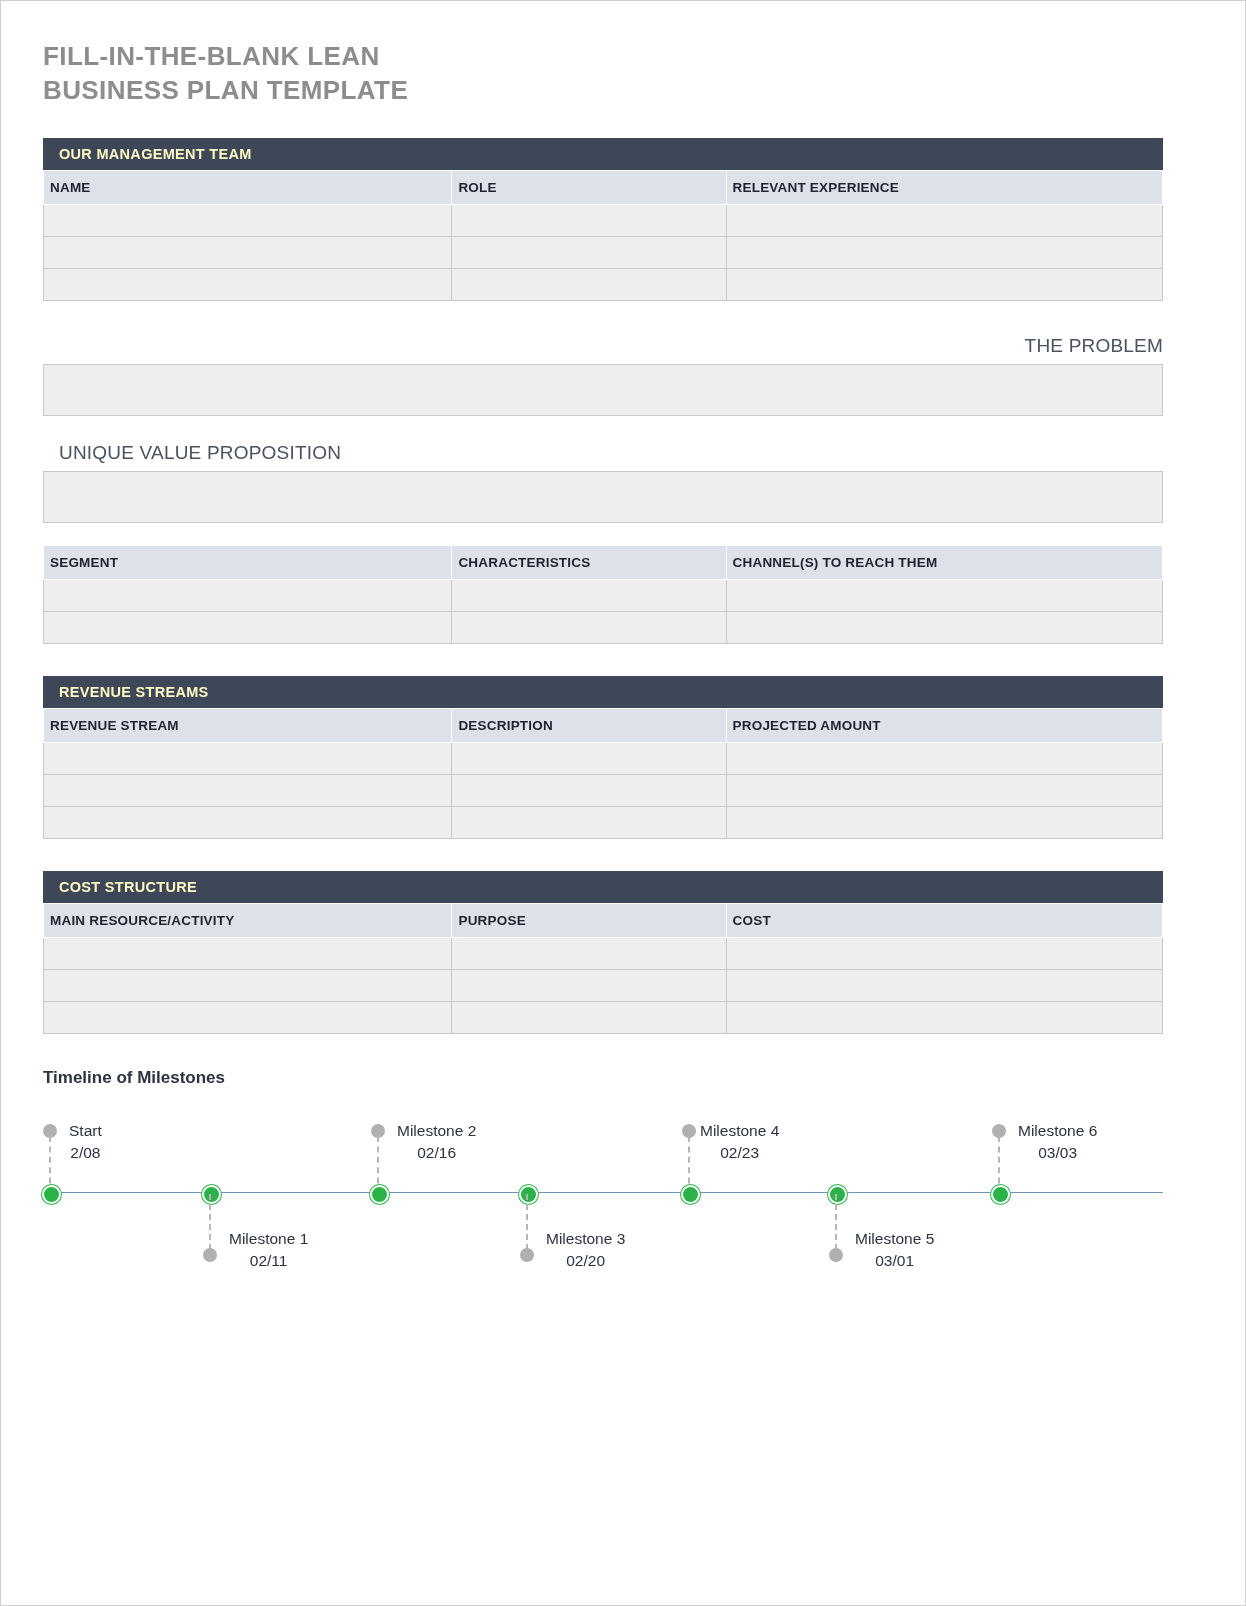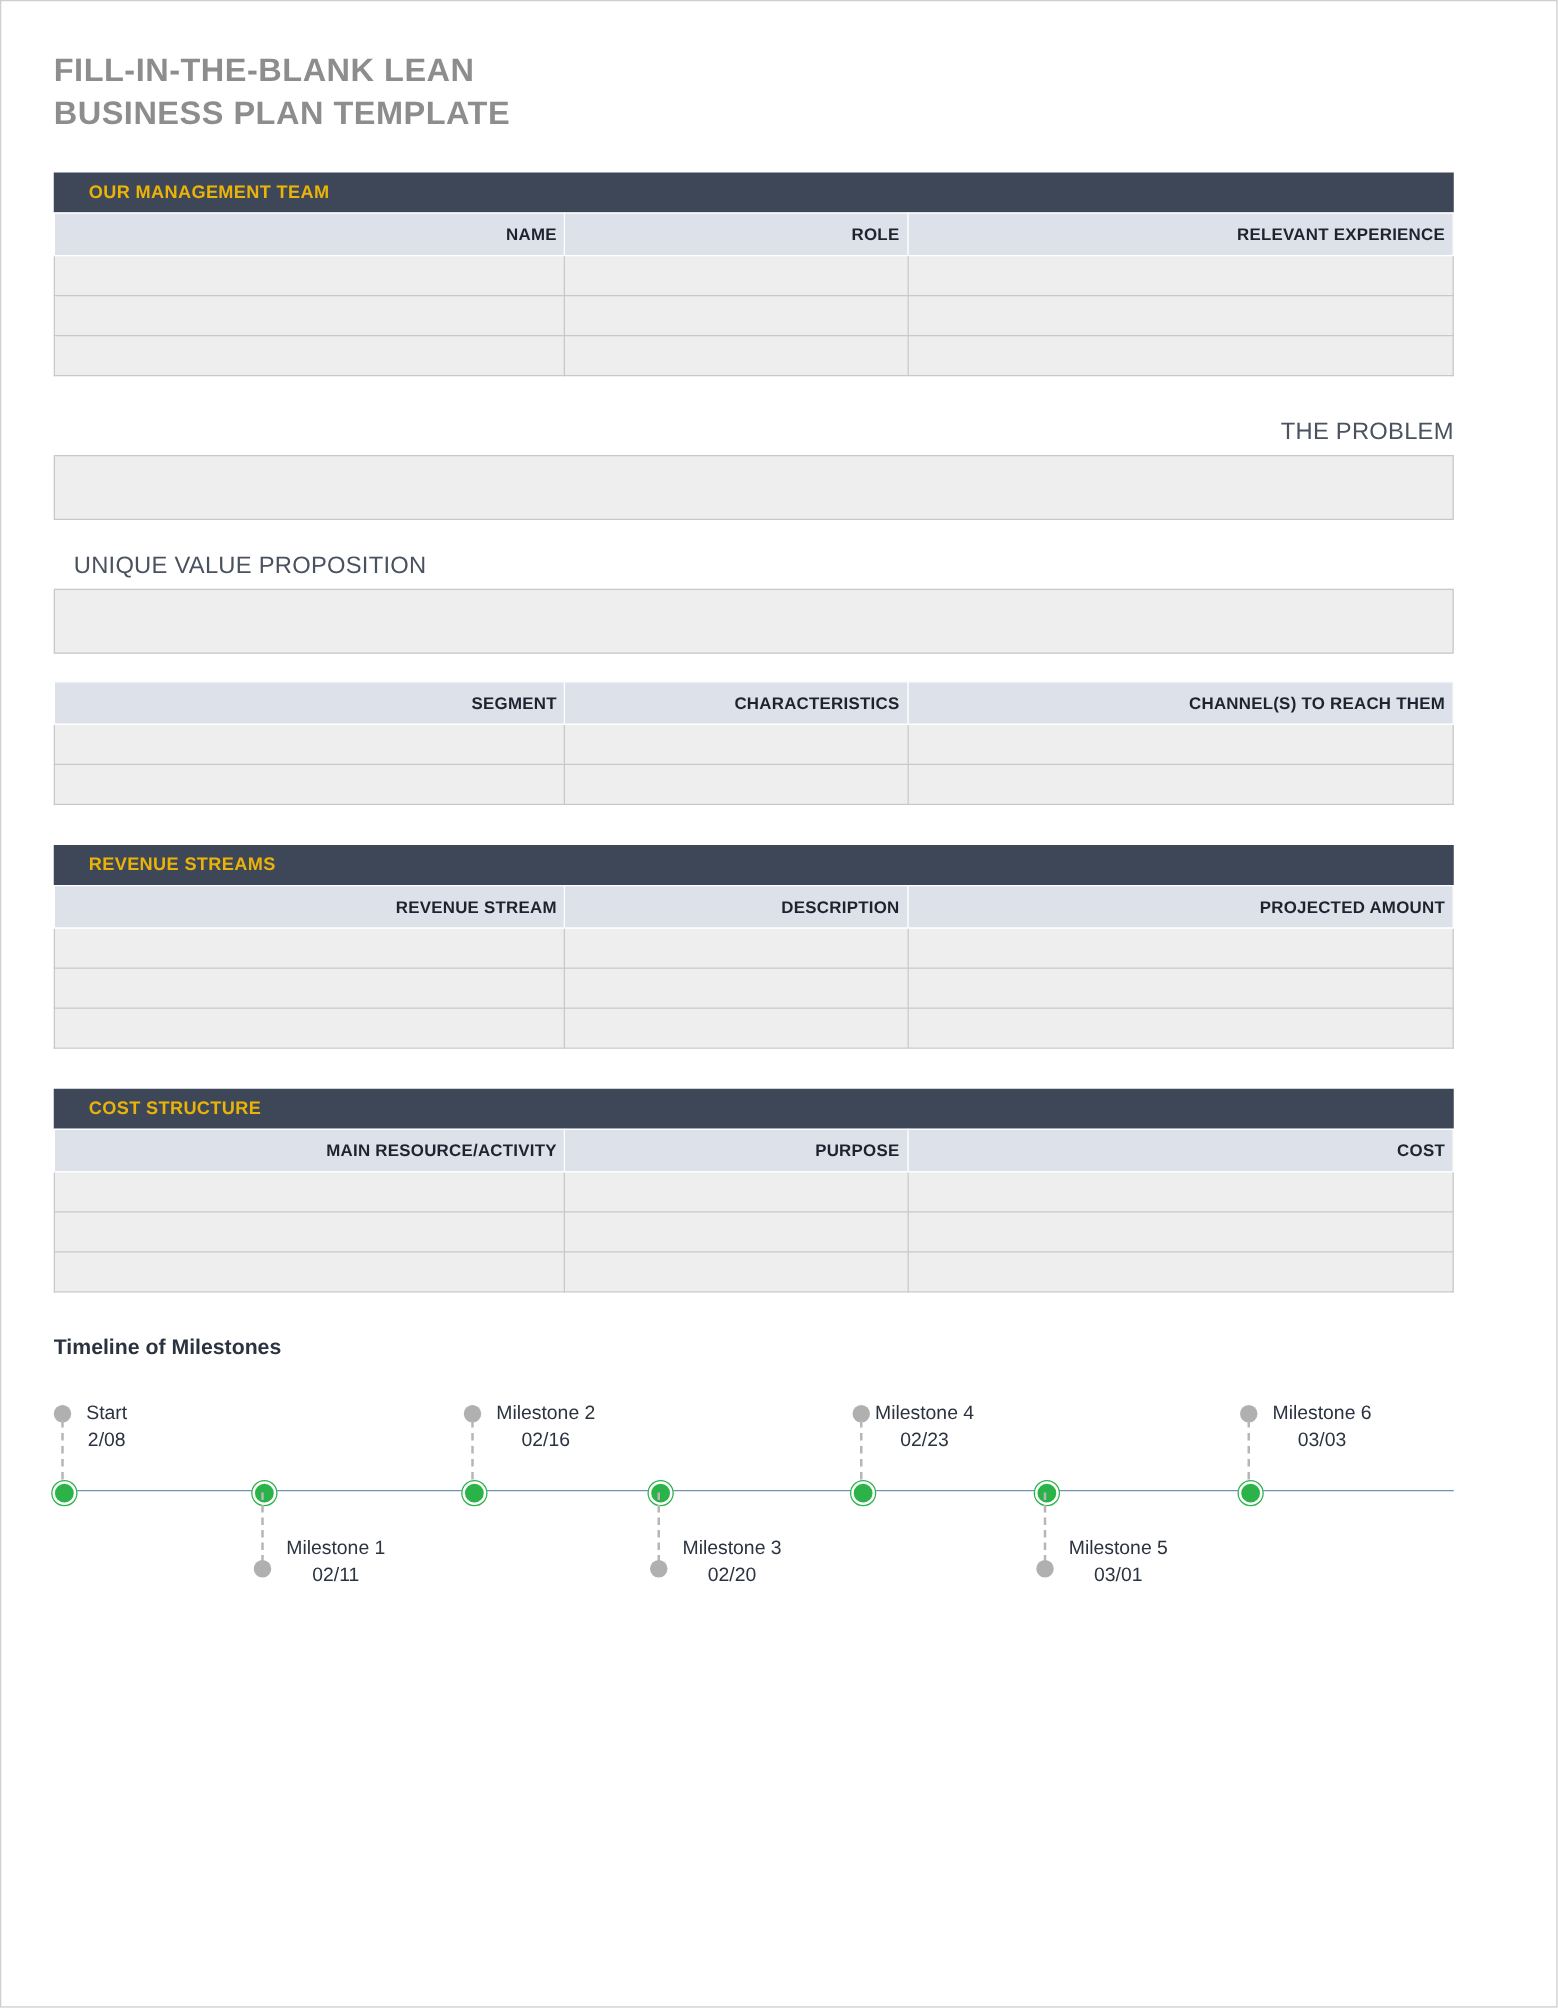--- a/index.html
+++ b/index.html
@@ -34,40 +34,40 @@
     line-height: 1.32;
     margin: 0 0 30px 0;
     text-transform: uppercase;
   }
   .doc-title .line2 { display: block; }
 
   
   .section { margin-bottom: 26px; }
   .section-band {
     background: #3e4757;
-    color: #eab308;
+    color: #fef9c3;
     font-size: 14.5px;
     font-weight: bold;
     letter-spacing: 0.3px;
-    padding: 8px 28px;
+    padding: 8px 16px;
     box-sizing: border-box;
   }
   table.grid {
     width: 100%;
     border-collapse: collapse;
     table-layout: fixed;
   }
   table.grid th {
     background: #dde1e9;
     color: #1d2430;
     font-size: 13.5px;
     font-weight: bold;
     letter-spacing: 0.2px;
     padding: 9px 6px;
-    text-align: right;
+    text-align: left;
     border: 1px solid #ffffff;
   }
   table.grid td {
     background: #eeeeee;
     border: 1px solid #c8c8c8;
     height: 31px;
     padding: 0;
   }
   .col-a { width: 36.5%; }
   .col-b { width: 24.5%; }

